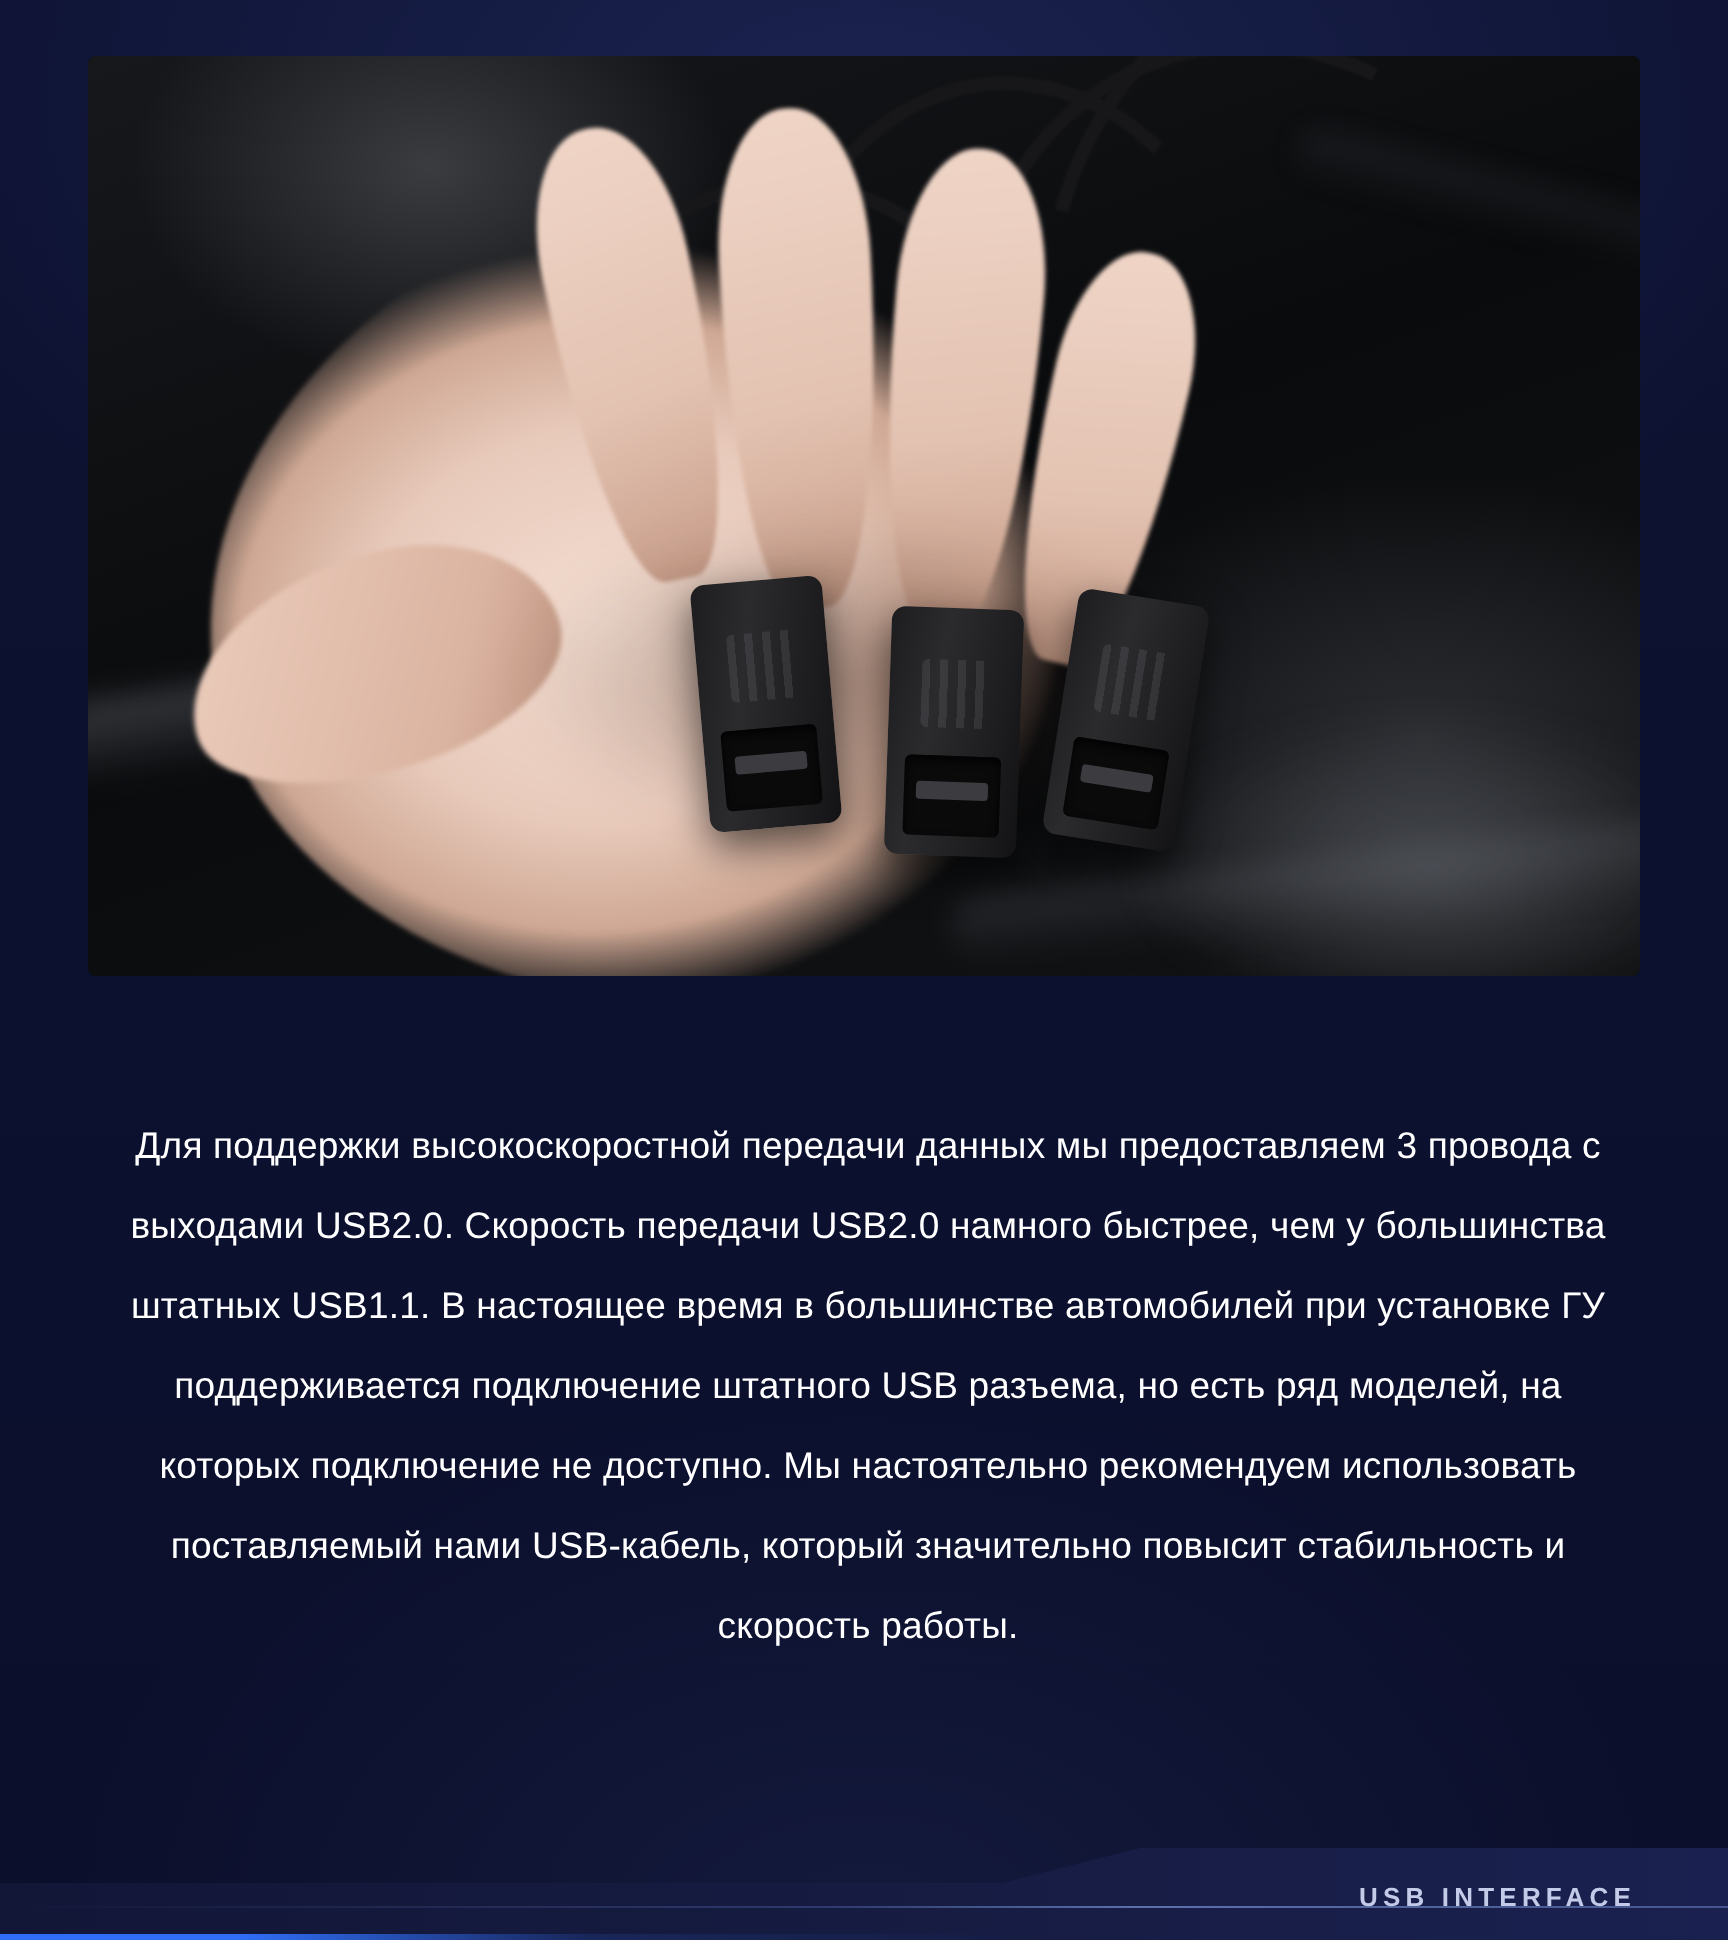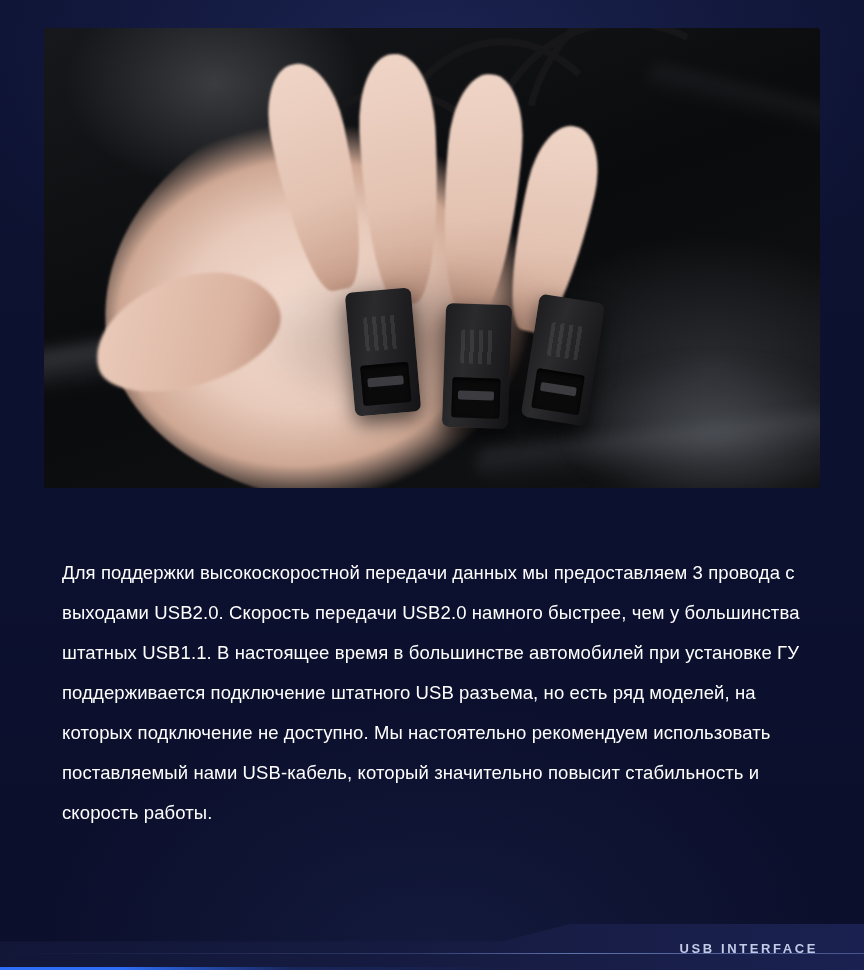--- a/index.html
+++ b/index.html
@@ -15,20 +15,21 @@
     position: relative;
   }
 
   .page {
     position: absolute;
     inset: 0;
     background:
       radial-gradient(ellipse 700px 420px at 50% 6%, #1b2350 0%, rgba(27,35,80,0) 70%),
       radial-gradient(ellipse 560px 380px at 50% 100%, #141a3d 0%, rgba(20,26,61,0) 72%),
       linear-gradient(180deg, #0e1333 0%, #0c1130 45%, #0b0f2b 100%);
+    text-align: center;
   }
 
   
   .photo-wrap {
     position: absolute;
     left: 44px;
     top: 28px;
     width: 776px;
     height: 460px;
     border-radius: 4px;

